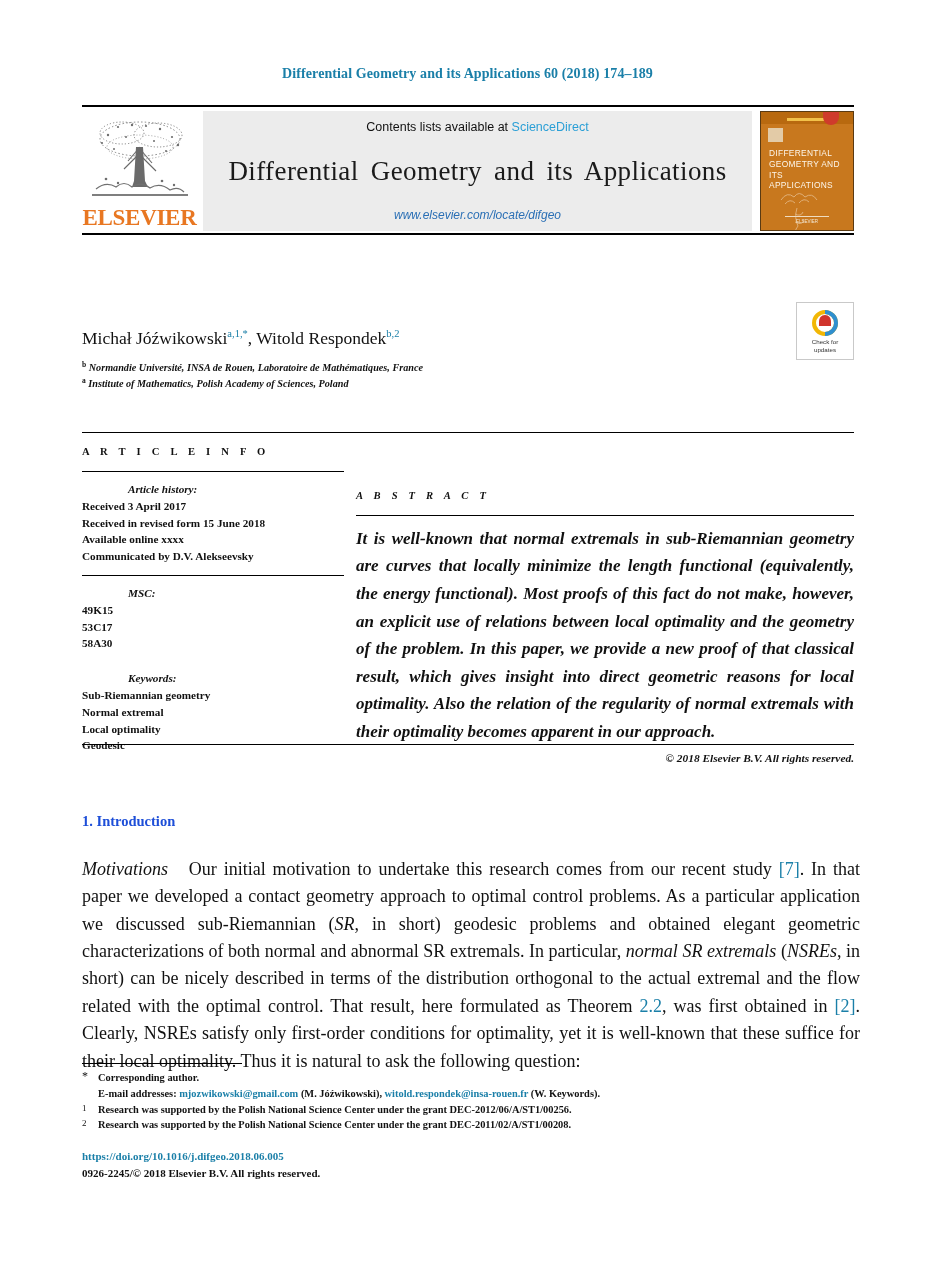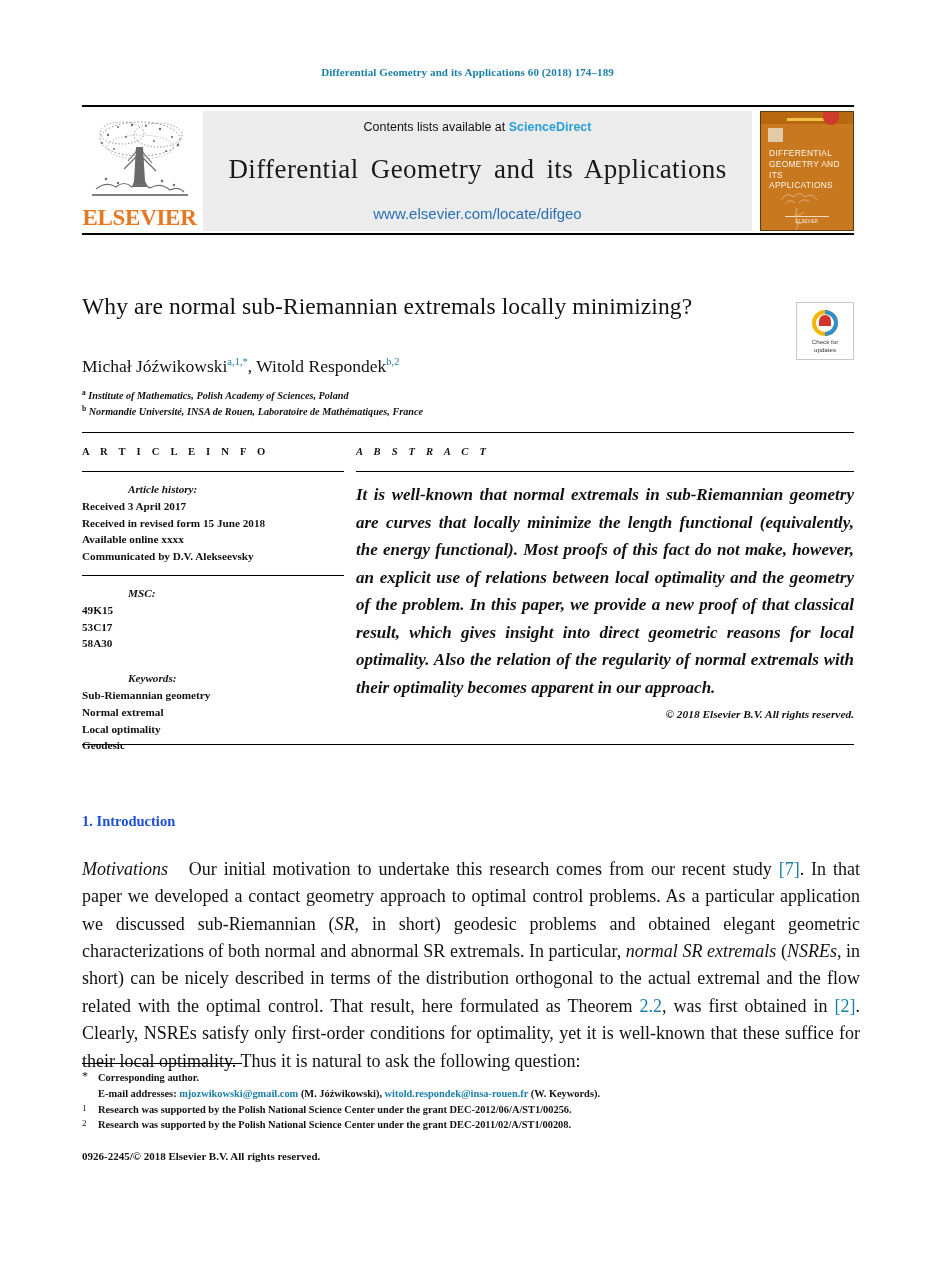--- a/index.html
+++ b/index.html
@@ -22,21 +22,21 @@
     padding: 0;
   }
 
   
   .running-head {
     position: absolute;
     top: 66px;
     left: 0;
     width: 935px;
     text-align: center;
-    font-size: 11px;
+    font-size: 14px;
     font-weight: bold;
     color: #1a7fa8;
     letter-spacing: 0.1px;
   }
 
   
   .masthead {
     position: absolute;
     top: 105px;
     left: 82px;
@@ -80,33 +80,33 @@
     margin-left: 6px;
     margin-right: 8px;
   }
   .banner-top {
     font-family: "Liberation Sans", sans-serif;
     font-size: 12.5px;
     color: #111;
   }
   .banner-top .sd {
     color: #2a9fd6;
-    font-weight: bold;
   }
   .banner-title {
     font-family: "Liberation Serif", serif;
     font-size: 27px;
     color: #1a1a1a;
     letter-spacing: 0.4px;
     word-spacing: 5px;
   }
   .banner-url {
     font-family: "Liberation Sans", sans-serif;
-    font-size: 15px;
+    font-size: 12px;
     color: #2a6fb5;
+    font-style: italic;
   }
   .cover {
     flex: 0 0 92px;
     width: 92px;
     height: 118px;
     border: 1px solid #5a3a12;
     background: #c8781e;
     position: relative;
     overflow: hidden;
   }
@@ -230,20 +230,21 @@
     top: 744px; left: 82px; width: 772px;
     border-top: 1.3px solid #000;
   }
   .cols {
     position: absolute;
     top: 446px;
     left: 82px;
     width: 772px;
     display: flex;
     flex-direction: row;
+    align-items: flex-end;
   }
   .col-info { flex: 0 0 262px; }
   .col-abs  { flex: 1 1 auto; margin-left: 12px; font-style: italic; }
   .sec-head {
     font-family: "Liberation Serif", serif;
     font-size: 10.6px;
     font-weight: bold;
     letter-spacing: 4.2px;
     color: #111;
     margin-bottom: 14px;
@@ -406,36 +407,35 @@
           <div class="cover-footer-line"></div>
           <span>ELSEVIER</span>
         </div>
       </div>
 
     </div>
   </div>
   <div class="masthead-rule"></div>
 
   <div class="title-block">
-    <h1 class="paper-title">Why are normal sub-Riemannian extremals locally minimizing?</h1>
 
     <div class="crossmark">
       <svg width="26" height="26" viewBox="0 0 26 26">
         <circle cx="13" cy="13" r="11" fill="none" stroke="#f2b705" stroke-width="4"></circle>
         <path d="M13 2 a11 11 0 0 1 0 22" fill="none" stroke="#2f8fd0" stroke-width="4"></path>
         <path d="M13 5 c4 0 6 3 6 7 v4 h-12 v-4 c0 -4 2 -7 6 -7 z" fill="#d0342c"></path>
       </svg>
       <div class="crossmark-text">Check for<br>updates</div>
     </div>
 
     <div class="authors"><span>Michał Jóźwikowski</span><sup>a,1,*</sup><span>, </span><span>Witold Respondek</span><sup>b,2</sup></div>
 
     <div class="affil">
+      <div><sup>b</sup> <span>Normandie Université, INSA de Rouen, Laboratoire de Mathématiques, France</span></div>
       <div><sup>a</sup> <span>Institute of Mathematics, Polish Academy of Sciences, Poland</span></div>
-      <div><sup>b</sup> <span>Normandie Université, INSA de Rouen, Laboratoire de Mathématiques, France</span></div>
     </div>
   </div>
 
   <div class="info-rule-top"></div>
   <div class="cols">
 
     <div class="col-info">
       <div class="sec-head">A R T I C L E   I N F O</div>
       <div class="thin-rule"></div>
 
@@ -499,16 +499,17 @@
     </div>
 
     <div class="fn-row">
       <div class="fn-mark">2</div>
       <div class="fn-text">Research was supported by the Polish National Science Center under the grant DEC-2011/02/A/ST1/00208.</div>
     </div>
 
   </div>
 
   <div class="doi-block">
+    <div class="doi-link">https://doi.org/10.1016/j.difgeo.2018.06.005</div>
     <div class="issn-line">0926-2245/© 2018 Elsevier B.V. All rights reserved.</div>
   </div>
 
 </div>
 
 </body></html>

